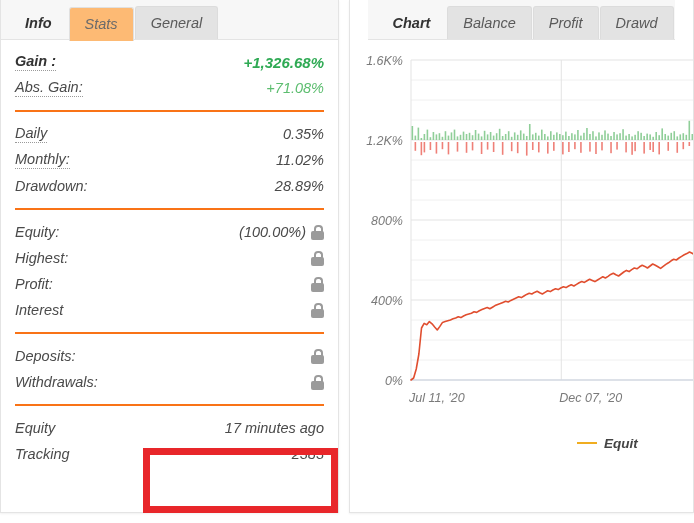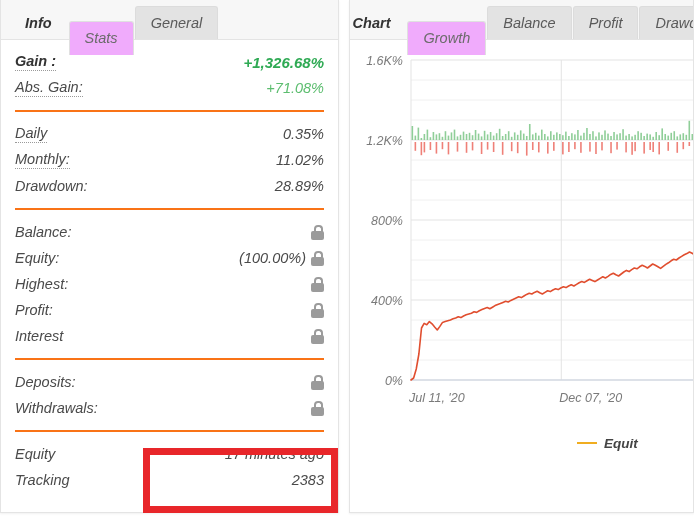--- a/index.html
+++ b/index.html
@@ -72,25 +72,25 @@
     white-space: nowrap;
     cursor: pointer;
   }
   .tab.plain {
     background: #f7f7f7;
     border-color: transparent;
     color: #333333;
     font-weight: bold;
   }
   .tab.active {
-    background: #f0abfc;
+    background: #fdba74;
     color: #6b6b6b;
     border-color: #e0e0e0;
     position: relative;
-    top: 16px;
+    top: 2px;
     height: 34px;
     line-height: 33px;
   }
 
   
   .stats {
     padding: 0 14px;
     flex: 1 1 auto;
     display: flex;
     flex-direction: column;
@@ -224,27 +224,20 @@
           </div>
           <div class="row">
             <span class="lbl">Drawdown:</span>
             <span class="val">
               <span class="val ">28.89%</span>
             </span>
           </div>
         </div>
         <div class="grp">
           <div class="row">
-            <span class="lbl">Balance:</span>
-            <span class="val">
-              <span class="val "></span>
-              <span class="lock"></span>
-            </span>
-          </div>
-          <div class="row">
             <span class="lbl">Equity:</span>
             <span class="val">
               <span class="val ">(100.00%)</span>
               <span class="lock"></span>
             </span>
           </div>
           <div class="row">
             <span class="lbl">Highest:</span>
             <span class="val">
               <span class="val "></span>
@@ -298,21 +291,20 @@
         </div>
       </div>
 
     <div class="redbox" style="left:143px; top:448px; width:195px; height:65px;"></div>
   </div>
 
   <div class="card right-card">
 
     <div class="tabbar" id="right-tabs">
         <div class="tab plain">Chart</div>
-        <div class="tab active">Growth</div>
         <div class="tab">Balance</div>
         <div class="tab">Profit</div>
         <div class="tab">Drawd</div>
       </div>
 
     <div class="chart-wrap">
       <svg class="chart-svg" id="chart" width="345" height="473" viewBox="0 0 345 473">
           <line x1="62" x2="351" y1="340" y2="340" stroke="#e3e3e3" stroke-width="1"></line>
           <line x1="62" x2="351" y1="320" y2="320" stroke="#f0f0f0" stroke-width="1"></line>
           <line x1="62" x2="351" y1="300" y2="300" stroke="#f0f0f0" stroke-width="1"></line>

